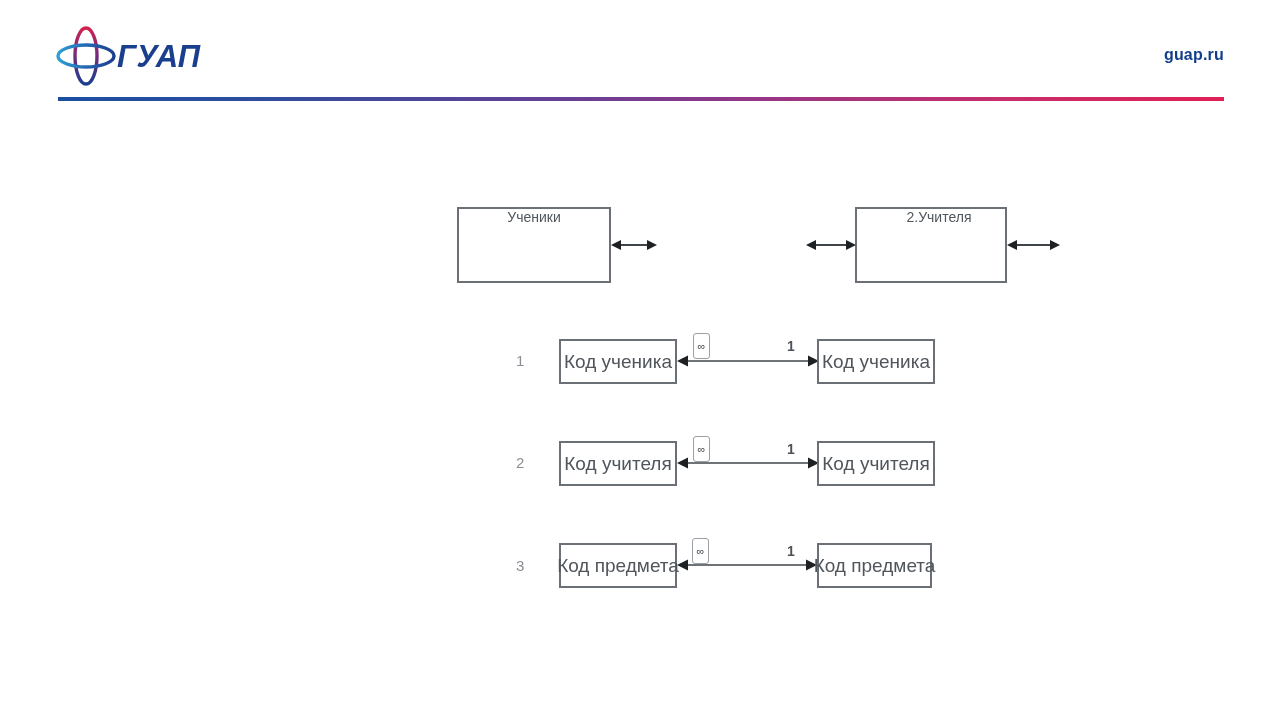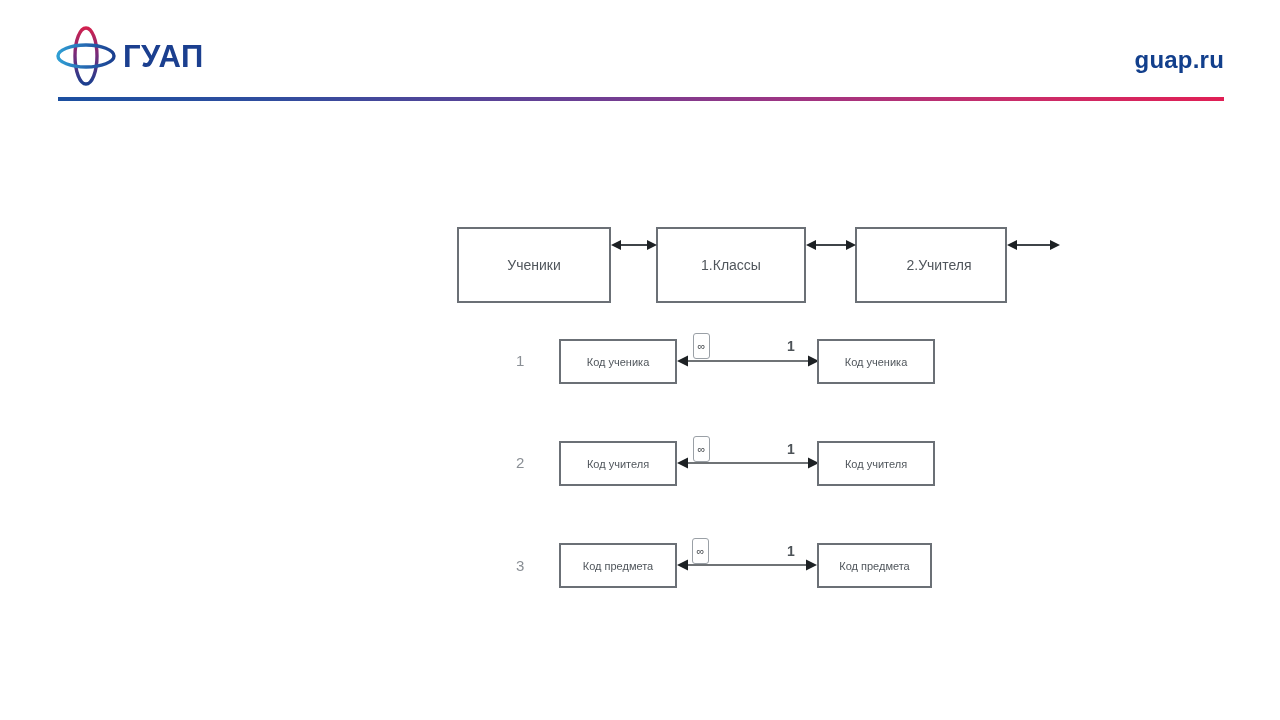--- a/index.html
+++ b/index.html
@@ -33,29 +33,29 @@
   #logo-mark {
     width: 62px;
     height: 62px;
     flex: 0 0 auto;
   }
   #logo-text {
     font-size: 31px;
     font-weight: bold;
     color: #1b3f8f;
     letter-spacing: 0.5px;
-    margin-left: 6px;
     line-height: 1;
     font-family: "Liberation Sans", sans-serif;
+    font-style: italic;
   }
   #site-url {
     position: absolute;
     right: 56px;
     top: 46px;
-    font-size: 24px;
+    font-size: 16px;
     font-weight: bold;
     color: #123f8c;
     letter-spacing: 0.2px;
   }
   #header-rule {
     position: absolute;
     left: 58px;
     top: 97px;
     width: 1166px;
     height: 4px;
@@ -69,39 +69,38 @@
     width: 1280px;
     height: 720px;
   }
 
   .ent-box {
     position: absolute;
     box-sizing: border-box;
     border: 2px solid #6b7076;
     background: #ffffff;
     display: flex;
+    align-items: flex-start;
+    justify-content: center;
+    color: #50565c;
+    font-size: 14px;
+    font-family: "Liberation Sans", sans-serif;
+    white-space: nowrap;
+  }
+
+  .rel-box {
+    position: absolute;
+    box-sizing: border-box;
+    border: 2px solid #6b7076;
+    background: #ffffff;
+    display: flex;
     align-items: center;
     justify-content: center;
     color: #50565c;
-    font-size: 14px;
-    font-family: "Liberation Sans", sans-serif;
-    white-space: nowrap;
-    margin-top: 20px;
-  }
-
-  .rel-box {
-    position: absolute;
-    box-sizing: border-box;
-    border: 2px solid #6b7076;
-    background: #ffffff;
-    display: flex;
-    align-items: center;
-    justify-content: center;
-    color: #50565c;
-    font-size: 11px;
+    font-size: 19px;
     font-family: "Liberation Sans", sans-serif;
     white-space: nowrap;
   }
 
   .row-num {
     position: absolute;
     color: #8a8f95;
     font-size: 15px;
     font-family: "Liberation Sans", sans-serif;
   }
@@ -164,23 +163,20 @@
   <div id="site-url">guap.ru</div>
 
   <div id="header-rule"></div>
 </div>
 
 <div id="diagram">
 
   <div class="ent-box" style="left:457px; top:207px; width:154px; height:76px;">
     <span>Ученики</span>
   </div>
-  <div class="ent-box" style="left:656px; top:207px; width:150px; height:76px;">
-    <span>1.Классы</span>
-  </div>
   <div class="ent-box" style="left:855px; top:207px; width:152px; height:76px;padding-left:16px;">
     <span>2.Учителя</span>
   </div>
 
   <svg class="conn" style="left:611px; top:230px; width:46px; height:30px;" viewBox="0 0 46 30">
     <line x1="6" y1="15" x2="40" y2="15" stroke="#3f4448" stroke-width="2"></line>
     <polygon points="0,15 10,10 10,20" fill="#1d2124"></polygon>
     <polygon points="46,15 36,10 36,20" fill="#1d2124"></polygon>
   </svg>
   <svg class="conn" style="left:806px; top:230px; width:50px; height:30px;" viewBox="0 0 50 30">

